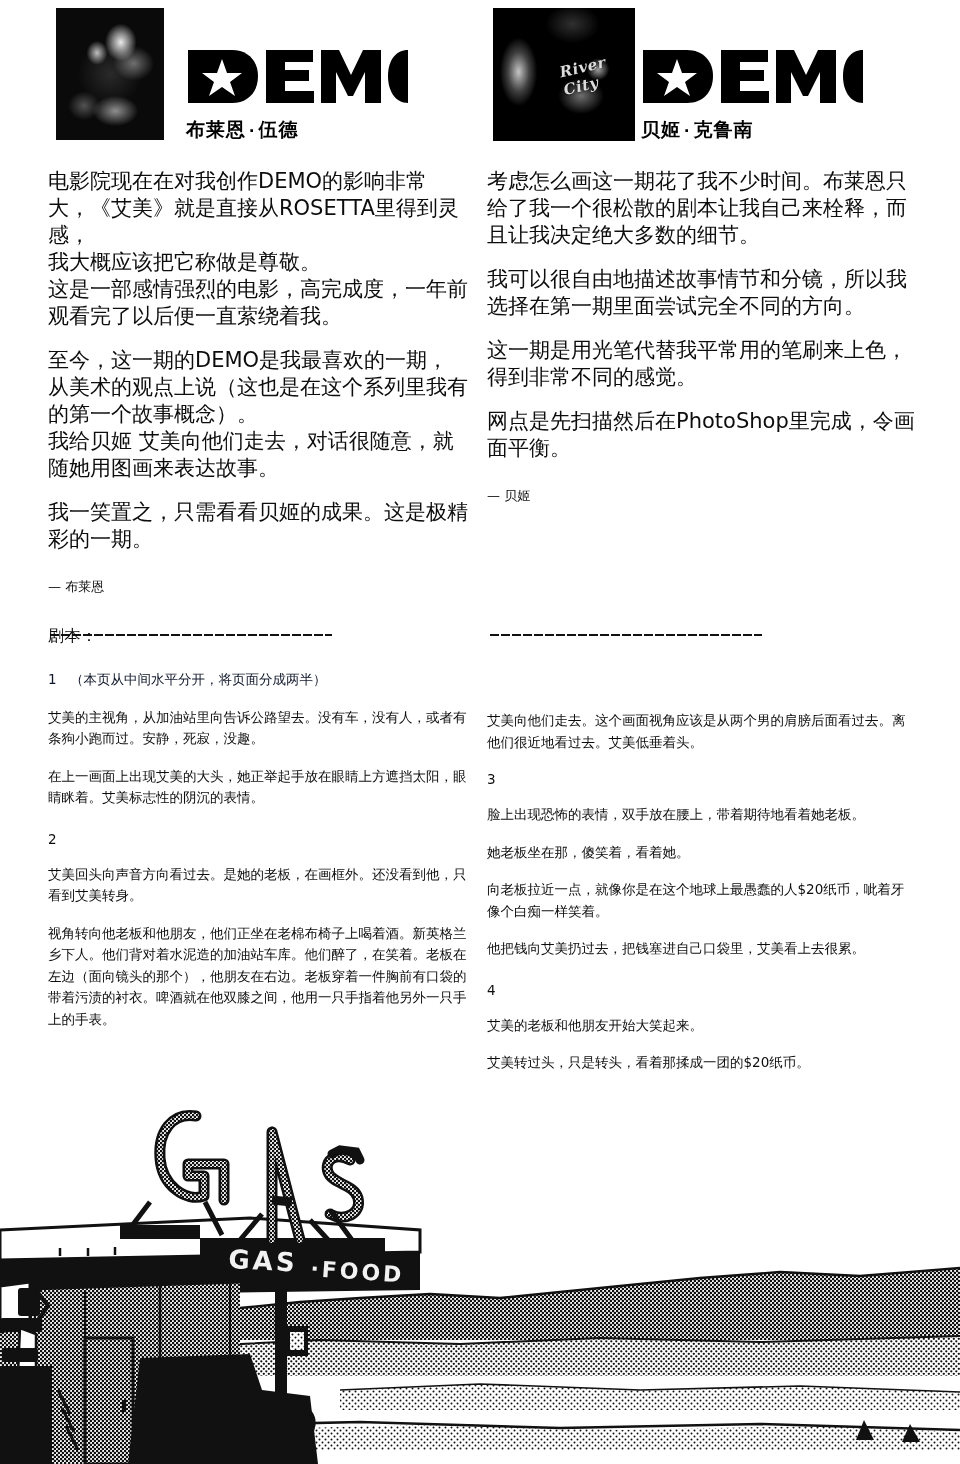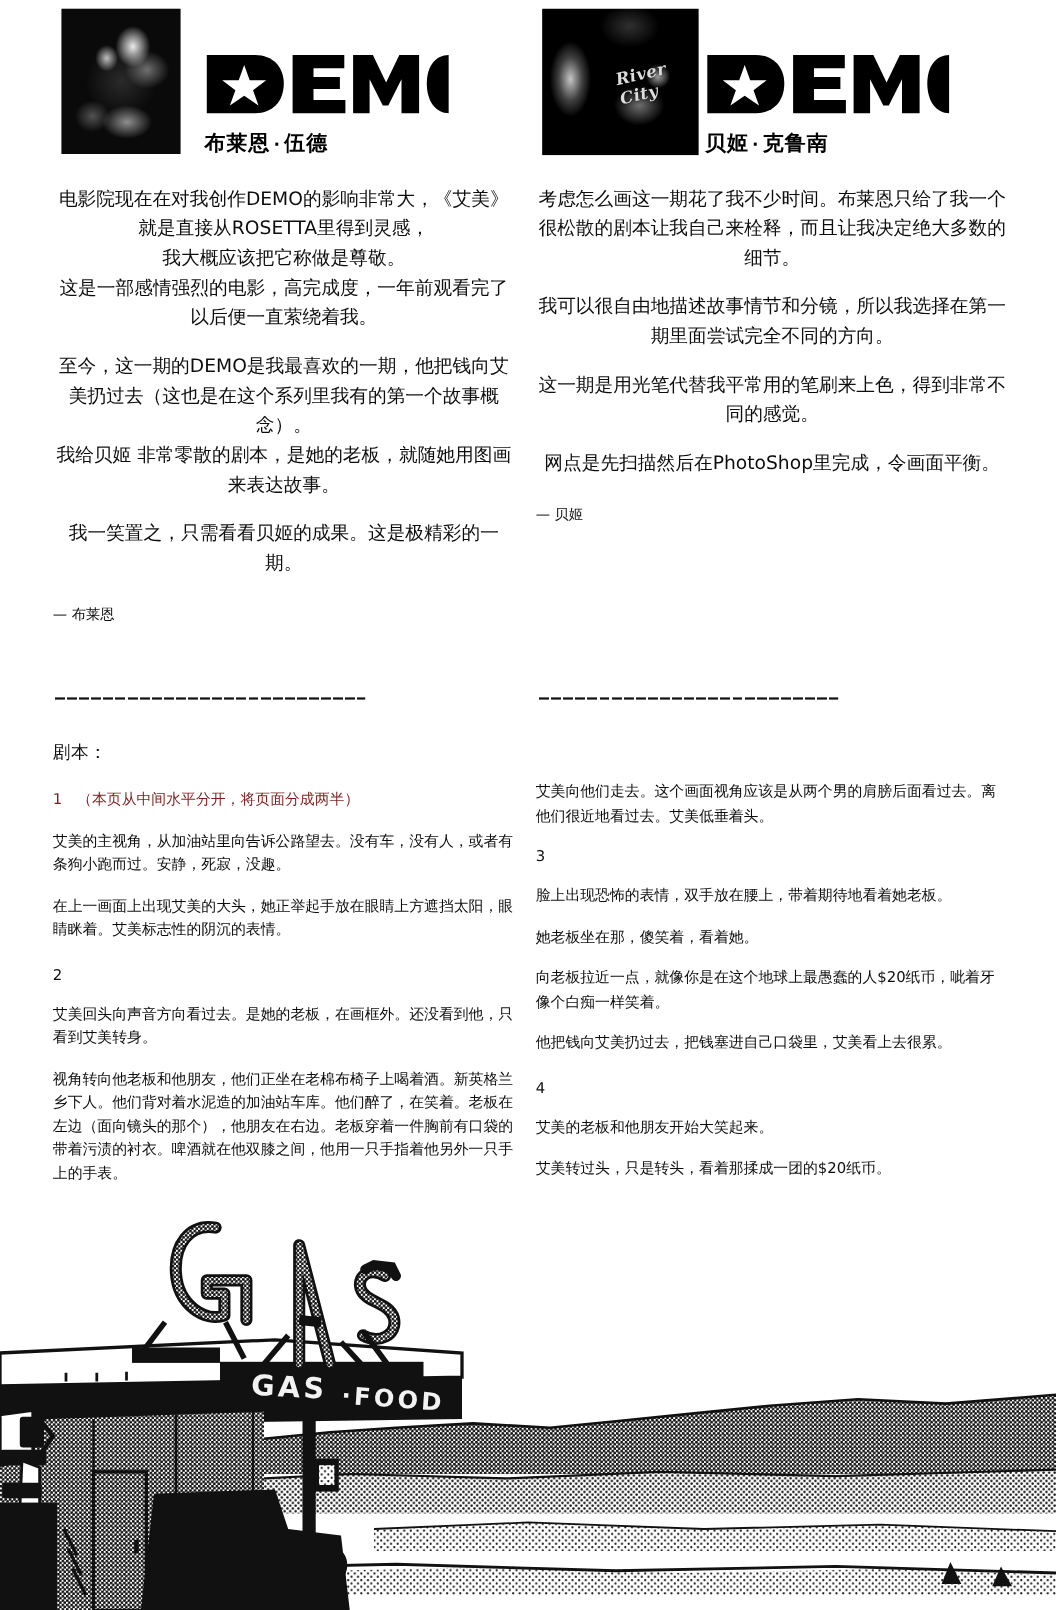--- a/index.html
+++ b/index.html
@@ -103,25 +103,25 @@
   
   .col {
     position: absolute;
     top: 168px;
     width: 420px;
   }
   .col.left  { left: 48px; }
   .col.right { left: 487px; width: 430px; }
 
   .essay p {
-    font-size: 17px;
+    font-size: 21px;
     line-height: 27px;
     color: #0d0d0d;
     margin: 0 0 17px 0;
-    text-align: center;
+    text-align: left;
   }
   .essay p.tight { margin-bottom: 0; }
   .sign-off {
     font-size: 13px;
     line-height: 27px;
     color: #0d0d0d;
     margin-top: 20px;
   }
 
   
@@ -132,21 +132,21 @@
       to right, #111 0 9px, #fff 9px 11px);
   }
   .divider.left  { left: 50px;  top: 634px; width: 282px; }
   .divider.right { left: 490px; top: 634px; width: 272px; }
 
   
   .script {
     position: absolute;
     width: 420px;
   }
-  .script.left  { left: 48px;  top: 674px; }
+  .script.left  { left: 48px;  top: 626px; }
   .script.right { left: 487px; top: 710px; width: 430px; }
 
   .script-title {
     font-size: 16px;
     color: #0d0d0d;
     margin-bottom: 22px;
     letter-spacing: .5px;
   }
   .scene-num {
     font-size: 13.5px;
@@ -157,21 +157,21 @@
   .script p {
     font-size: 13.5px;
     line-height: 21.5px;
     color: #0d0d0d;
     margin: 0 0 16px 0;
   }
   .script p.last { margin-bottom: 20px; }
   .scene-head {
     font-size: 13.5px;
     line-height: 21.5px;
-    color: #7f1d1d;
+    color: #0f172a;
     margin: 0 0 16px 0;
   }
 
   
   .art {
     position: absolute;
     left: 0;
     top: 1090px;
     width: 960px;
     height: 374px;
@@ -236,22 +236,22 @@
         <div class="credit-name">贝姬·克鲁南</div>
       </div>
     </div>
   </div>
 
   <div class="col left">
     <div class="essay">
       <p class="tight">电影院现在在对我创作DEMO的影响非常大，《艾美》就是直接从ROSETTA里得到灵感，</p>
       <p class="tight">我大概应该把它称做是尊敬。</p>
       <p>这是一部感情强烈的电影，高完成度，一年前观看完了以后便一直萦绕着我。</p>
-      <p class="tight">至今，这一期的DEMO是我最喜欢的一期，他把钱向艾美扔过去（这也是在这个系列里我有的第一个故事概念）。</p>
-      <p>我给贝姬 非常零散的剧本，是她的老板，就随她用图画来表达故事。</p>
+      <p class="tight">至今，这一期的DEMO是我最喜欢的一期，从美术的观点上说（这也是在这个系列里我有的第一个故事概念）。</p>
+      <p>我给贝姬 艾美向他们走去，对话很随意，就随她用图画来表达故事。</p>
       <p>我一笑置之，只需看看贝姬的成果。这是极精彩的一期。</p>
       <div class="sign-off">—  布莱恩</div>
     </div>
   </div>
 
   <div class="col right">
     <div class="essay">
       <p>考虑怎么画这一期花了我不少时间。布莱恩只给了我一个很松散的剧本让我自己来栓释，而且让我决定绝大多数的细节。</p>
       <p>我可以很自由地描述故事情节和分镜，所以我选择在第一期里面尝试完全不同的方向。</p>
       <p>这一期是用光笔代替我平常用的笔刷来上色，得到非常不同的感觉。</p>

